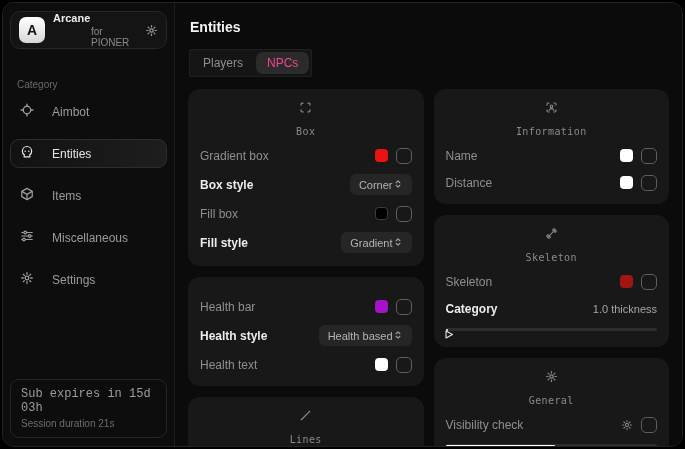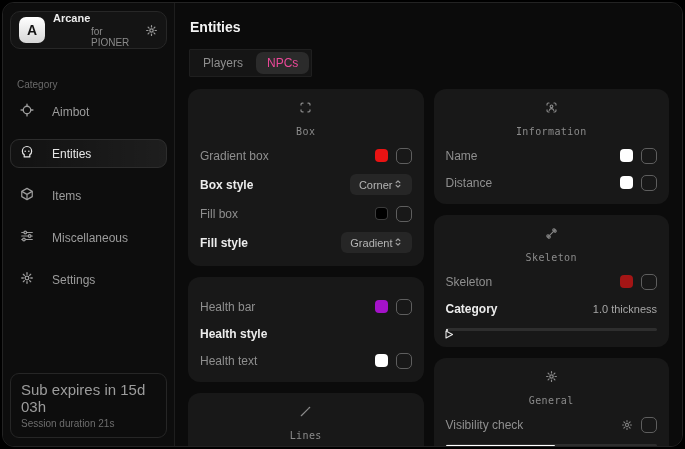--- a/index.html
+++ b/index.html
@@ -20,21 +20,21 @@
   .app-sub{font-size:10px;color:#8a8a8a;margin-top:2px;margin-left:38px;}
   .head-gear{margin-left:auto;color:#9a9a9a;display:flex;}
   .head-gear svg{width:13px;height:13px;}
   .cat-label{margin:30px 7px 7px;font-size:10px;color:#6a6a6a;}
   .nav-item{height:27px;display:flex;align-items:center;gap:18px;padding:0 9px;
             color:#9c9c9c;font-size:12px;border-radius:9px;border:1px solid transparent;margin-bottom:13px;text-align:right;}
   .nav-item svg{width:14px;height:14px;flex:none;}
   .nav-item.active{border-color:#2d2d2d;color:#e6e6e6;
             background:linear-gradient(90deg,rgba(255,255,255,0.02),rgba(255,255,255,0.07));}
   .side-foot{margin-top:auto;border:1px solid #262626;border-radius:9px;padding:7px 10px 8px;}
-  .foot-line1{font-family:Liberation Sans, sans-serif;font-size:15px;color:#9c9c9c;}
+  .foot-line1{font-family:Liberation Mono, monospace;font-size:12px;color:#9c9c9c;}
   .foot-line2{font-size:10px;color:#6d6d6d;margin-top:3px;}
   
   .main{flex:1;padding:13px 13px 0;display:flex;flex-direction:column;background:#0b0b0b;}
   .page-title{font-size:14px;font-weight:700;color:#f3f3f3;margin:3px 0 0 2px;}
   .tabs{margin:14px 0 0 1px;display:inline-flex;align-self:flex-start;background:#151515;
         border:1px solid #1f1f1f;border-radius:1px;padding:2px;gap:2px;}
   .tab{border:none;background:transparent;color:#8f8f8f;font-size:12px;padding:4px 11px;
        border-radius:7px;font-family:inherit;}
   .tab.active{background:#2b2b2b;color:#ec4899;}
   .cols{display:flex;gap:10px;margin-top:12px;align-items:flex-start;}
@@ -177,20 +177,26 @@
           <section class="card">
             <div class="row">
               <span class="lbl">Health bar</span>
               <div class="ctrl">
                 <span class="swatch" style="background: rgb(164, 18, 201);"></span>
                 <span class="checkbox"></span>
               </div>
             </div>
             <div class="row">
               <span class="lbl bright">Health style</span>
+              <button class="select">
+                <span>Health based</span>
+                <span><svg viewBox="0 0 16 16" fill="none" stroke="currentColor" stroke-width="1.8" stroke-linecap="round" stroke-linejoin="round">
+                    <path d="M5 6 8 3l3 3M5 10l3 3 3-3"></path>
+                  </svg></span>
+              </button>
             </div>
             <div class="row">
               <span class="lbl">Health text</span>
               <div class="ctrl">
                 <span class="swatch" style="background: rgb(255, 255, 255);"></span>
                 <span class="checkbox"></span>
               </div>
             </div>
           </section>
           <section class="card">

